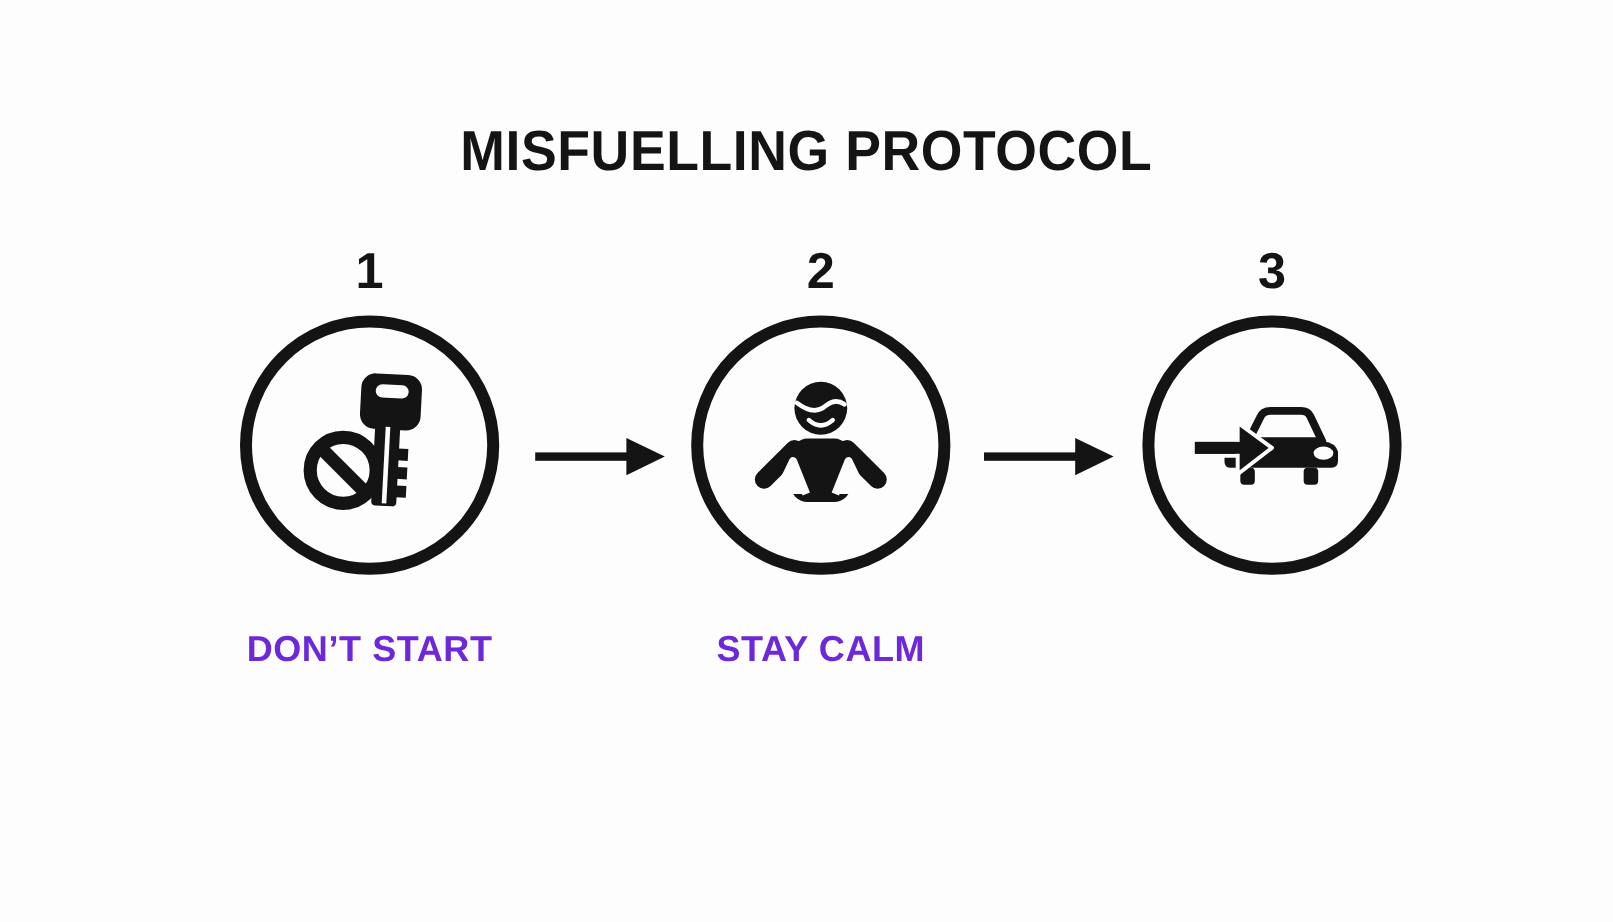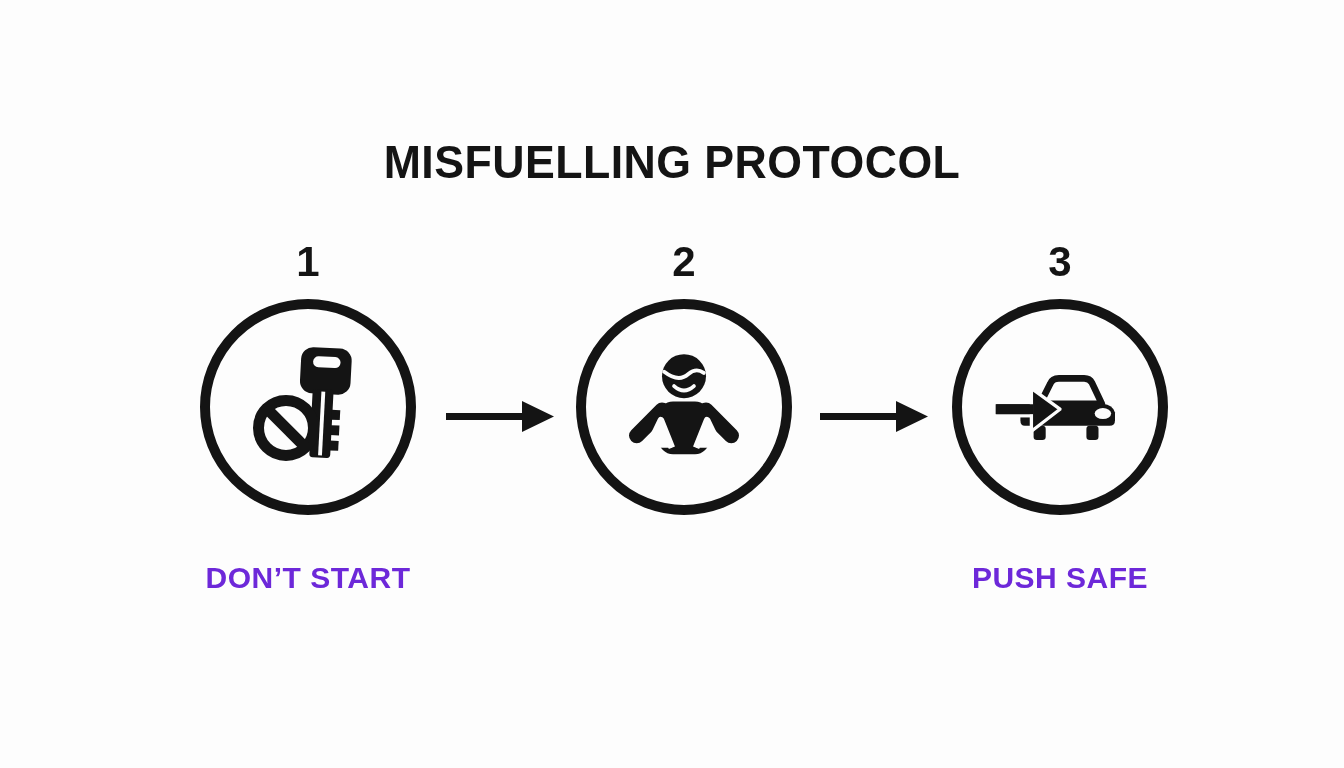--- a/index.html
+++ b/index.html
@@ -3,21 +3,21 @@
 <meta charset="utf-8">
 <style>
   html,body{margin:0;padding:0;}
   body{
     width:1344px;height:768px;
     background:#fdfdfd;
     font-family:"Liberation Sans", sans-serif;
     color:#141414;
     overflow:hidden;
   }
-  .canvas{position:relative;width:1344px;height:728px;margin-top:36px;}
+  .canvas{position:relative;width:1344px;height:728px;}
   .title{
     position:absolute;left:0;top:98px;width:1344px;
     text-align:center;
     font-size:47px;font-weight:800;letter-spacing:.5px;
     transform:scaleX(.95);
     color:#141414;margin:0;
   }
   .step{position:absolute;width:320px;text-align:center;}
   .step-1{left:148px;top:205px;}
   .step-2{left:524px;top:205px;}
@@ -89,20 +89,21 @@
             <path d="M51,41 Q60,49 69,41" stroke="#fdfdfd" stroke-width="3.5" fill="none" stroke-linecap="round"></path>
             <line x1="40" y1="63" x2="17" y2="86" stroke="#141414" stroke-width="14" stroke-linecap="round"></line>
             <line x1="80" y1="63" x2="103" y2="86" stroke="#141414" stroke-width="14" stroke-linecap="round"></line>
             <rect x="37" y="55" width="46" height="48" rx="13"></rect>
             <path d="M27,97 L39,72 L49,97" stroke="#fdfdfd" stroke-width="6" fill="#fdfdfd" stroke-linejoin="round"></path>
             <path d="M71,97 L81,72 L93,97" stroke="#fdfdfd" stroke-width="6" fill="#fdfdfd" stroke-linejoin="round"></path>
           </g>
         </svg>
       </span>
     </div>
+    <div class="step-label">STAY CALM</div>
   </div>
 
   <div class="flow-arrow flow-arrow-2">
     <svg width="112" height="44" viewBox="0 0 112 44">
       <rect x="2" y="19" width="80" height="7" fill="#141414"></rect>
       <polygon points="78,7 110,22.5 78,38" fill="#141414"></polygon>
     </svg>
   </div>
 
   <div class="step step-3">
@@ -122,17 +123,16 @@
             <rect x="84" y="77" width="11" height="13" rx="3" fill="#141414"></rect>
 
             <g>
               <rect x="0" y="56" width="36" height="12" fill="#141414" stroke="#fdfdfd" stroke-width="3"></rect>
               <polygon points="34,43 60,62 34,82" fill="#141414" stroke="#fdfdfd" stroke-width="3" stroke-linejoin="round"></polygon>
               <rect x="2" y="57.5" width="34" height="9" fill="#141414"></rect>
             </g>
           </svg>
         </span>
       </div>
-      <div class="step-label">PUSH SAFE</div>
     </div>
   </div>
 
 </div>
 
 </body></html>

